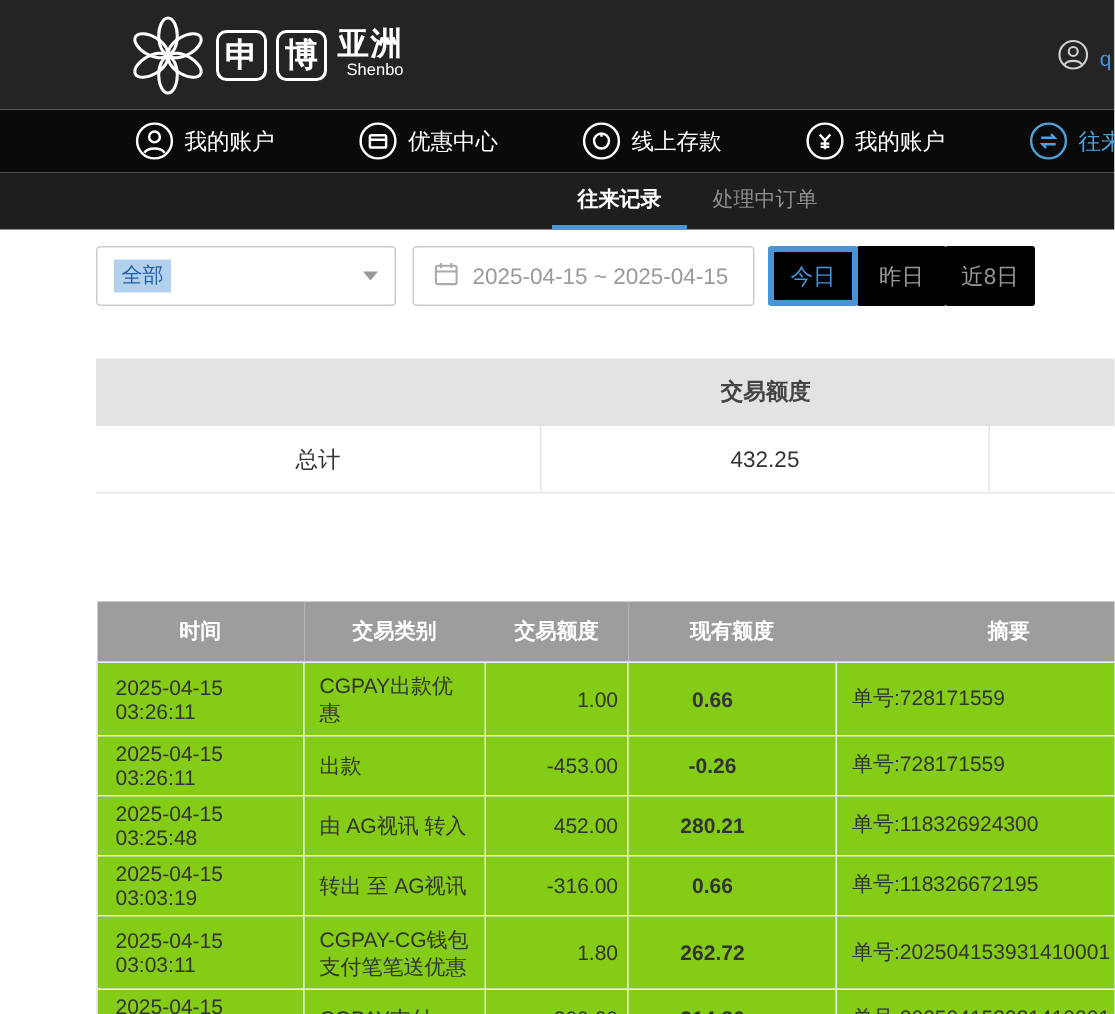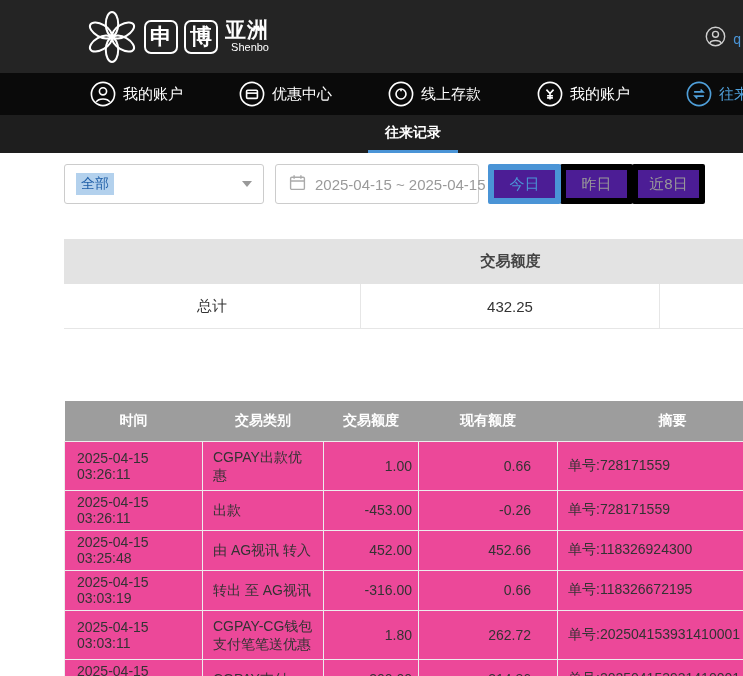--- a/index.html
+++ b/index.html
@@ -38,26 +38,26 @@
 
   
   .filters { display:flex; align-items:center; margin:11px 0 0 64px; }
   .dropdown {
     width:200px; height:40px; border:1px solid #ccc; border-radius:3px; background:#fff;
     display:flex; align-items:center; justify-content:space-between; padding:0 11px; cursor:pointer;
   }
   .dropdown-value { background:#b3d1ed; color:#1f5fa8; font-size:14px; padding:2px 5px; }
   .caret { width:0; height:0; border-left:5px solid transparent; border-right:5px solid transparent; border-top:6px solid #999; }
   .datebox {
-    width:204px; height:40px; border:1px solid #ccc; border-radius:3px; margin-left:11px;
+    width:228px; height:40px; border:1px solid #ccc; border-radius:3px; margin-left:11px;
     display:flex; align-items:center; padding:0 13px; gap:9px; color:#9a9a9a; font-size:15px; cursor:pointer; white-space:nowrap;
   }
   .quick-btns { display:flex; margin-left:10px; }
   .qbtn {
-    width:73px; height:40px; border:6px solid #000000; background:#4c1d95; color:#999;
+    width:60px; height:40px; border:4px solid #000000; background:#000000; color:#999;
     font-size:15px; display:flex; align-items:center; justify-content:center;
     margin-left:-1px; cursor:pointer; border-radius:2px;
   }
   .qbtn.active { border-color:#4a94d6; color:#4a94d6; position:relative; z-index:1; }
 
   
   .summary { margin:35px 0 0 64px; width:900px; font-size:15px; }
   .summary-header { height:45px; background:#e3e3e3; display:flex; align-items:center; }
   .summary-header .cell, .summary-row .cell { display:flex; align-items:center; justify-content:center; height:100%; }
   .cell.c1 { width:297px; }
@@ -68,25 +68,25 @@
   .summary-row .cell.c1, .summary-row .cell.c2 { border-right:1px solid #e6e6e6; }
 
   
   table.dtable { margin:72px 0 0 64px; width:723px; border-collapse:collapse; font-size:14px; color:#333; table-layout:fixed; }
   .dtable col.col-time { width:138px; }
   .dtable col.col-type { width:121px; }
   .dtable col.col-amount { width:95px; }
   .dtable col.col-balance { width:139px; }
   .dtable col.col-summary { width:230px; }
   .dtable th { background:#9d9d9d; color:#fff; font-weight:bold; height:40px; text-align:center; font-size:14px;font-family:Liberation Mono, monospace; }
-  .dtable td { height:40px; border:1px solid #ededed; background:#ec4899; }
+  .dtable td { height:40px; border:1px solid #ededed; background:#84cc16; }
   .dtable td.t-time { padding-left:12px; text-align:left; }
   .dtable td.t-type { padding:6px 8px 6px 10px; text-align:left; line-height:18px; }
   .dtable td.t-amount { padding-right:6px; text-align:right; }
-  .dtable td.t-balance { padding-right:26px; text-align:right; }
+  .dtable td.t-balance { padding-right:26px; text-align:center;font-weight:bold; }
   .dtable td.t-summary { padding-left:10px; text-align:left; }
 </style>
 </head>
 <body>
 
 <div class="topbar">
   <div class="logo">
     <span>
       <svg width="52" height="56" viewBox="0 0 52 56" fill="none" stroke="#fff" stroke-width="2">
         <g transform="translate(26,28)">
@@ -164,20 +164,21 @@
         <circle cx="12" cy="12" r="10.7"></circle>
         <path d="M7.5 10h8.2l-2.2-2.2 M16.5 14H8.3l2.2 2.2"></path>
       </svg>
     </span>
     <span>往来记录</span>
   </div>
 </div>
 
 <div class="subnav">
   <div class="subnav-item active">往来记录</div>
+  <div class="subnav-item">处理中订单</div>
 </div>
 
 <div class="filters">
   <div class="dropdown">
     <span class="dropdown-value">全部</span>
     <span class="caret"></span>
   </div>
   <div class="datebox">
     <span>
       <svg width="17" height="17" viewBox="0 0 16 16" fill="none" stroke="#aaa" stroke-width="1.3">
@@ -236,21 +237,21 @@
       <td class="t-time">2025-04-15 03:26:11</td>
       <td class="t-type">出款</td>
       <td class="t-amount">-453.00</td>
       <td class="t-balance">-0.26</td>
       <td class="t-summary">单号:728171559</td>
     </tr>
     <tr>
       <td class="t-time">2025-04-15 03:25:48</td>
       <td class="t-type">由 AG视讯 转入</td>
       <td class="t-amount">452.00</td>
-      <td class="t-balance">452.66</td>
+      <td class="t-balance">280.21</td>
       <td class="t-summary">单号:118326924300</td>
     </tr>
     <tr>
       <td class="t-time">2025-04-15 03:03:19</td>
       <td class="t-type">转出 至 AG视讯</td>
       <td class="t-amount">-316.00</td>
       <td class="t-balance">0.66</td>
       <td class="t-summary">单号:118326672195</td>
     </tr>
     <tr>

